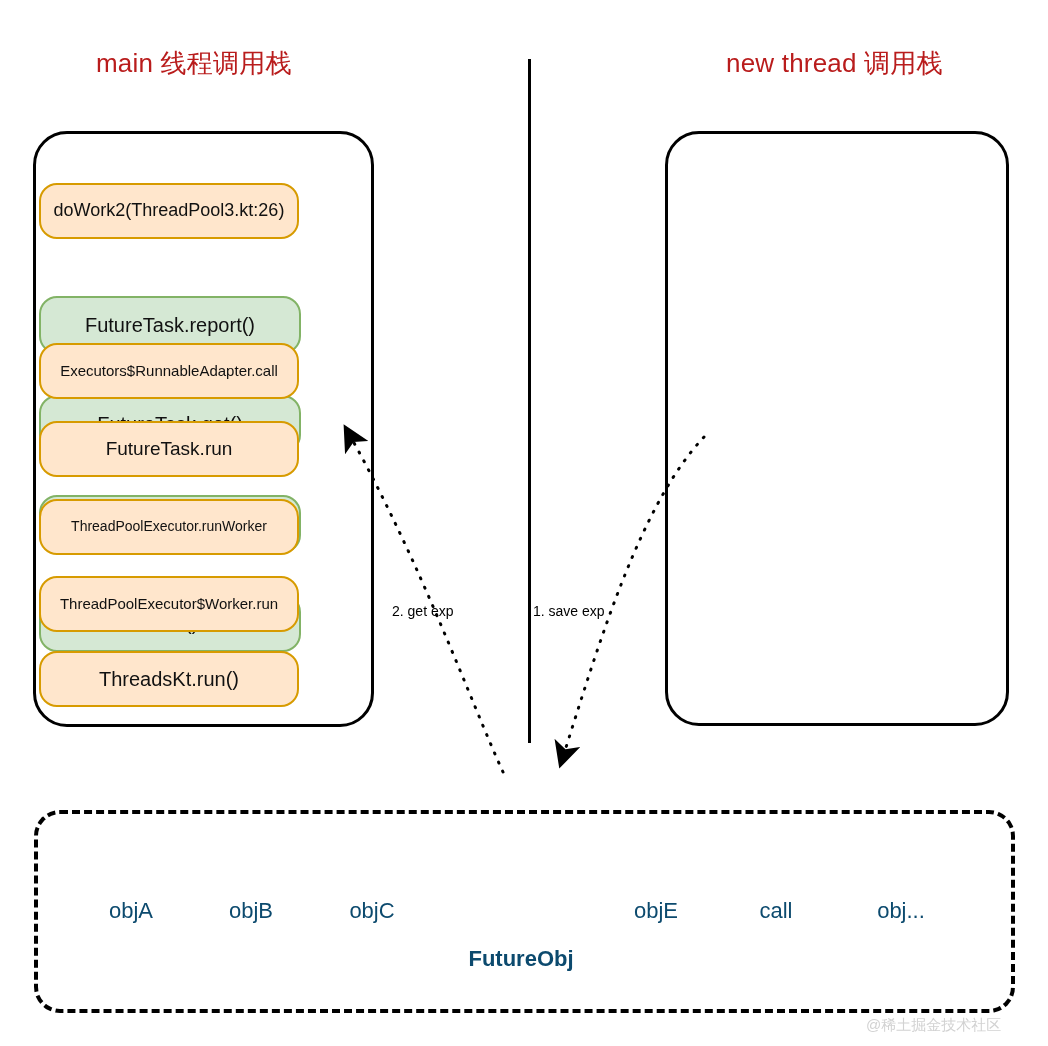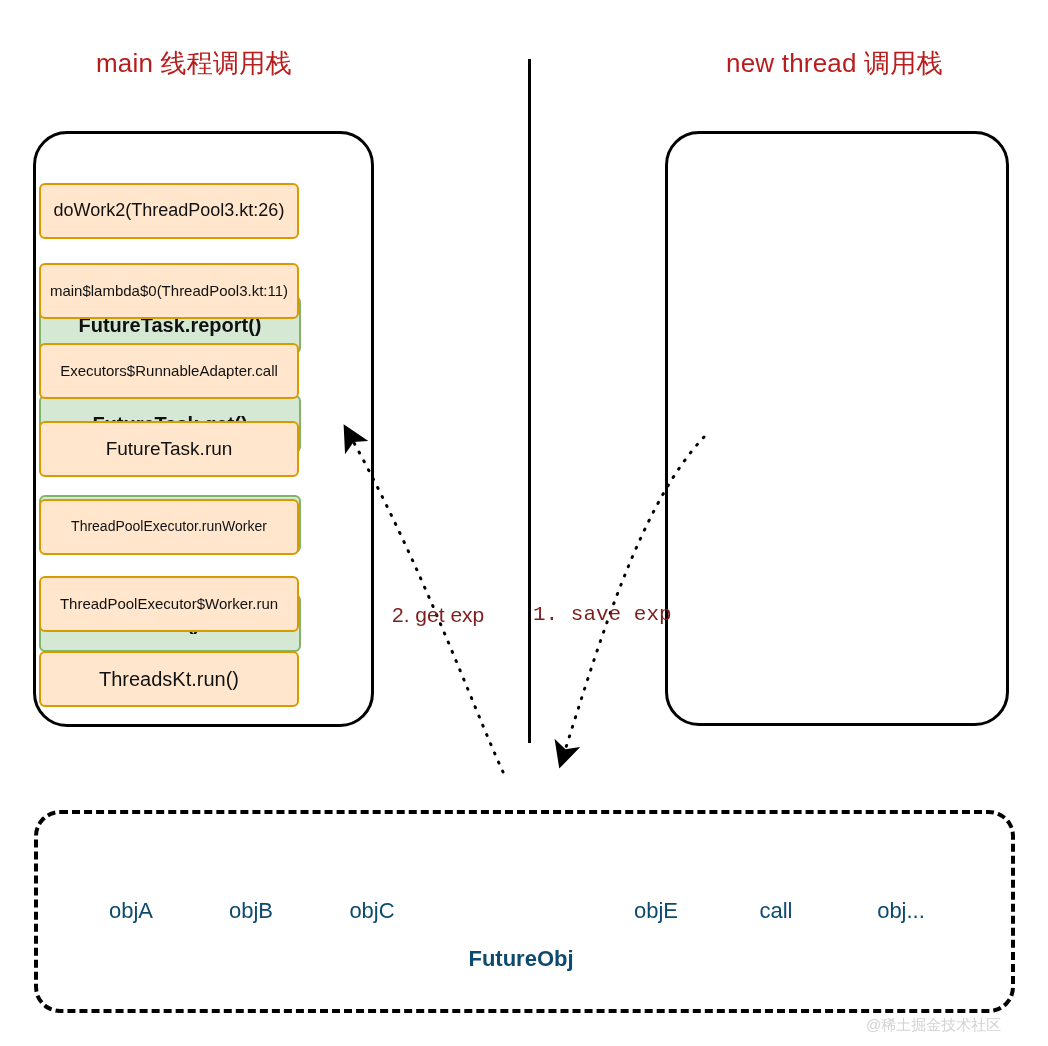--- a/index.html
+++ b/index.html
@@ -57,50 +57,49 @@
     height: 595px;
   }
 
   .frame {
     position: absolute;
     box-sizing: border-box;
     display: flex;
     align-items: center;
     justify-content: center;
     text-align: left;
-    border-radius: 6px;
+    border-radius: 18px;
     line-height: 1.1;
     padding: 0 6px;
   }
   .frame.green {
     background: #d5e8d4;
     border: 2px solid #82b366;
     left: 39px;
     width: 262px;
     height: 58px;
     color: #111111;
-    font-weight: bold;
   }
   .frame.orange {
     background: #ffe6cc;
     border: 2px solid #d79b00;
     left: 39px;
     width: 260px;
     height: 56px;
     color: #111111;
   }
 
   .arrow-label {
     position: absolute;
-    font-size: 21px;
-    color: #7f1d1d;
+    font-size: 14px;
+    color: #000000;
     white-space: nowrap;
   }
   #lbl-get  { left: 392px; top: 603px; }
-  #lbl-save { left: 533px; top: 603px; font-family: Liberation Mono, monospace; }
+  #lbl-save { left: 533px; top: 603px; }
 
   #heap {
     position: absolute;
     left: 34px;
     top: 810px;
     width: 981px;
     height: 203px;
     box-sizing: border-box;
     border: 4px dashed #000000;
     border-radius: 26px;
@@ -146,21 +145,20 @@
 
   <div class="stack-container" id="stack-left"></div>
   <div class="stack-container" id="stack-right"></div>
 
   <div class="frame green" style="top: 296px; font-size: 20px;">FutureTask.report()</div>
   <div class="frame green" style="top: 395px; font-size: 20px;">FutureTask.get()</div>
   <div class="frame green" style="top: 495px; font-size: 20px;">main(ThreadPool3.kt:13)</div>
   <div class="frame green" style="top: 594px; font-size: 20px;">main()</div>
 
   <div class="frame orange" style="top: 183px; font-size: 18px;">doWork2(ThreadPool3.kt:26)</div>
-  <div class="frame orange" style="top: 263px; font-size: 15px;">main$lambda$0(ThreadPool3.kt:11)</div>
   <div class="frame orange" style="top: 421px; font-size: 19px;">FutureTask.run</div>
   <div class="frame orange" style="top: 343px; font-size: 15px;">Executors$RunnableAdapter.call</div>
   <div class="frame orange" style="top: 499px; font-size: 14px;">ThreadPoolExecutor.runWorker</div>
   <div class="frame orange" style="top: 576px; font-size: 15px;">ThreadPoolExecutor$Worker.run</div>
   <div class="frame orange" style="top: 651px; font-size: 20px;">ThreadsKt.run()</div>
 
   <svg class="overlay" viewBox="0 0 1048 1046" xmlns="http://www.w3.org/2000/svg">
     <defs>
       <marker id="ah" markerWidth="9" markerHeight="9" refX="6" refY="4.5" orient="auto" markerUnits="strokeWidth">
         <path d="M0,0 L9,4.5 L0,9 L2.2,4.5 z" fill="#000000"></path>

